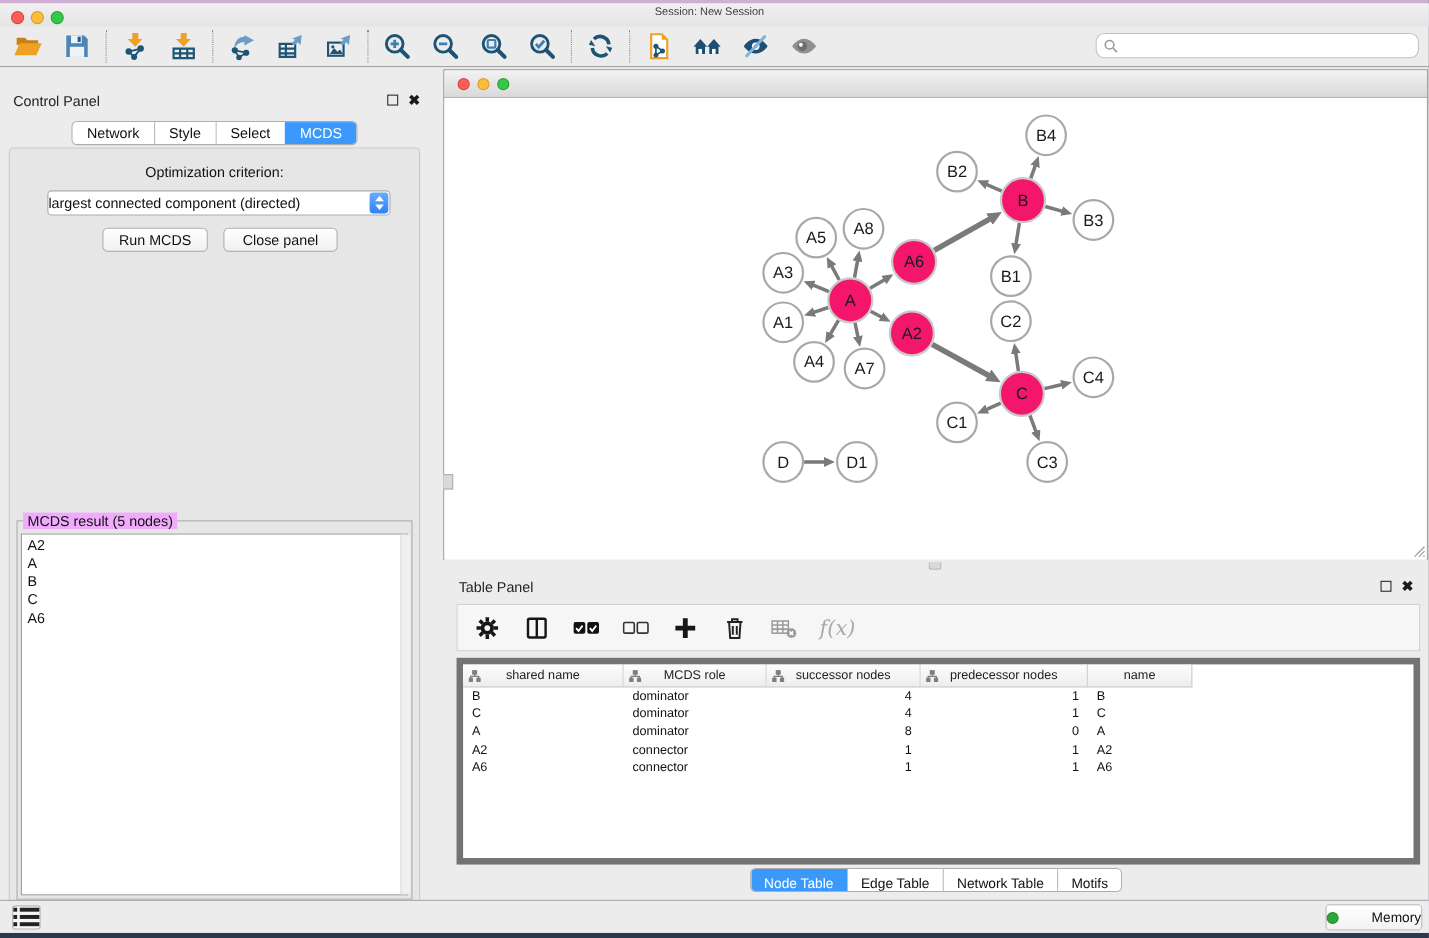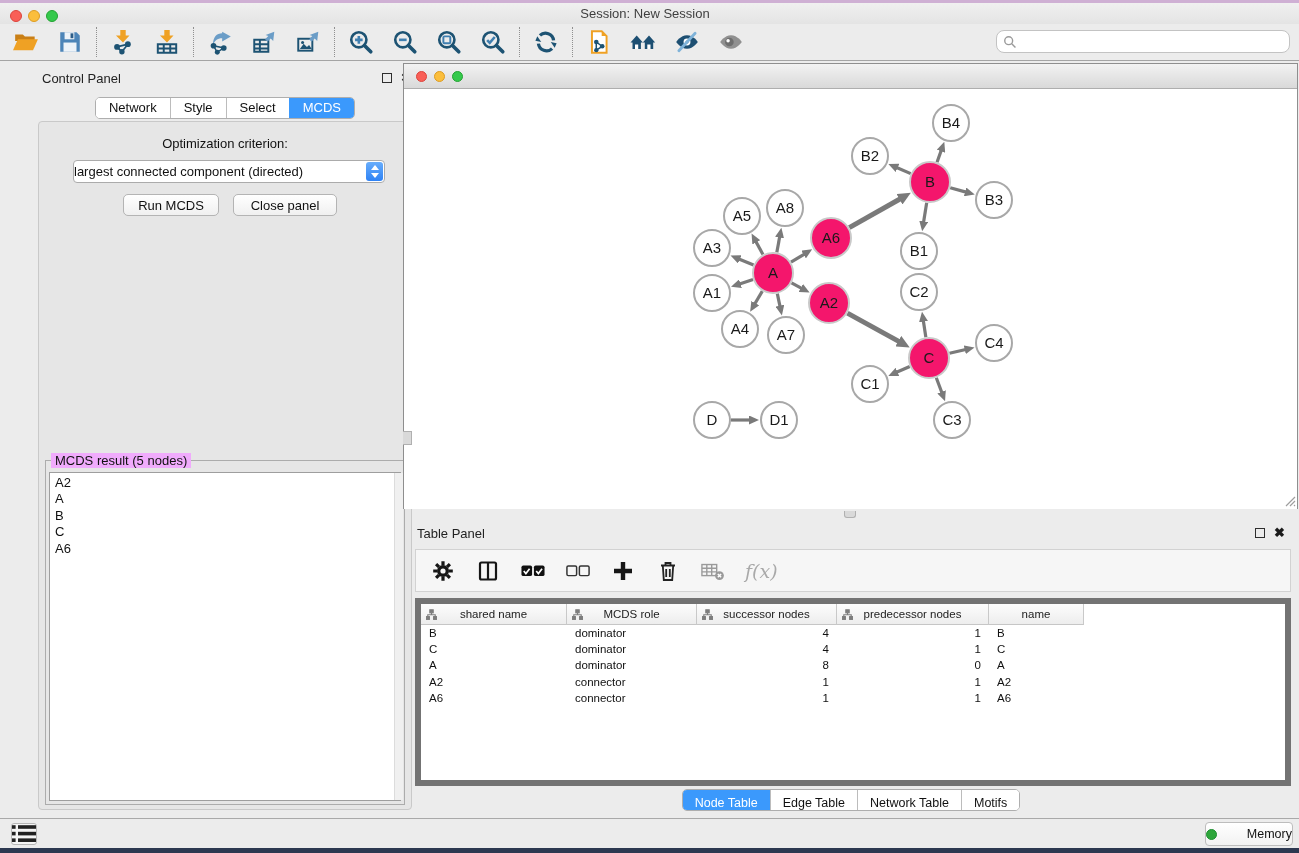--- a/index.html
+++ b/index.html
@@ -3,38 +3,38 @@
 <meta charset="utf-8">
 <style>
   * { margin:0; padding:0; box-sizing:border-box; }
   html,body { width:1299px; height:853px; overflow:hidden; }
   body { background:#2c3850; font-family:"Liberation Sans", sans-serif; position:relative; }
   .desk-top { position:absolute; left:0; top:0; width:1299px; height:3px; background:#cfb0d4; }
   .app { position:absolute; left:0; top:3px; width:1299px; height:845px; background:#ececec; }
 
   
   .titlebar { position:absolute; left:0; top:0; width:100%; height:21px; background:linear-gradient(#f0f0f0,#e4e4e4); }
-  .titlebar .title { position:absolute; left:0; right:9px; top:3px; text-align:center; font-size:13px; color:#3f3f3f; }
+  .titlebar .title { position:absolute; left:0; right:9px; top:3px; text-align:center; font-size:10px; color:#3f3f3f; }
   .tl { position:absolute; top:7px; width:12px; height:12px; border-radius:50%; }
   .tl.red    { left:10px; background:#f95f57; border:1px solid #dd443c; }
   .tl.yellow { left:28px; background:#fbbe3c; border:1px solid #dd9c22; }
   .tl.green  { left:46px; background:#35c94c; border:1px solid #23a332; }
 
   
   .toolbar { position:absolute; left:0; top:21px; width:100%; height:37px; border-bottom:1px solid #a4a4a4; display:flex; align-items:center; padding-left:12px; }
   .tb-group { display:flex; align-items:center; gap:16px; }
   .tb-sep { height:30px; border-left:1px dotted #8f8f8f; margin:0 12px; }
   .tb-btn { width:28px; height:28px; border:none; background:transparent; padding:1px; cursor:pointer; }
   .tb-btn svg { width:26px; height:26px; display:block; }
   .search-box { position:absolute; right:9px; top:6px; width:294px; height:23px; background:#fff; border:1px solid #c3c3c3; border-radius:8px; display:flex; align-items:center; padding:0 6px; }
   .search-box svg { width:14px; height:14px; margin-right:4px; }
   .search-box input { flex:1; border:none; outline:none; font-size:13px; background:transparent; font-family:"Liberation Sans",sans-serif; }
 
   
-  .cp { position:absolute; left:0; top:62px; width:390px; height:757px;margin-left:30px; }
+  .cp { position:absolute; left:0; top:75px; width:390px; height:757px; }
   .cp-title { position:absolute; left:12px; top:6px; font-size:13px; color:#222; }
   .win-btns { position:absolute; top:8px; display:flex; gap:9px; align-items:center; }
   .cp .win-btns { right:8px; }
   .float-btn { width:10px; height:10px; border:1.6px solid #2e2e2e; background:transparent; }
   .close-btn { font-size:13px; font-weight:bold; color:#1b1b1b; line-height:10px; cursor:pointer; }
   .seg { display:flex; border:1px solid #aeaeae; border-radius:5px; overflow:hidden; background:#fff; }
   .seg-item { padding:2px 13px; font-size:13px; color:#111; background:#fff; height:20px; line-height:16px; cursor:pointer; }
   .seg-item + .seg-item { border-left:1px solid #bcbcbc; }
   .seg-item.active { background:#3b99fc; color:#fff; border-left-color:#3b99fc; }
   .cp-tabs-row { position:absolute; left:0; top:32px; width:100%; display:flex; justify-content:center; }

